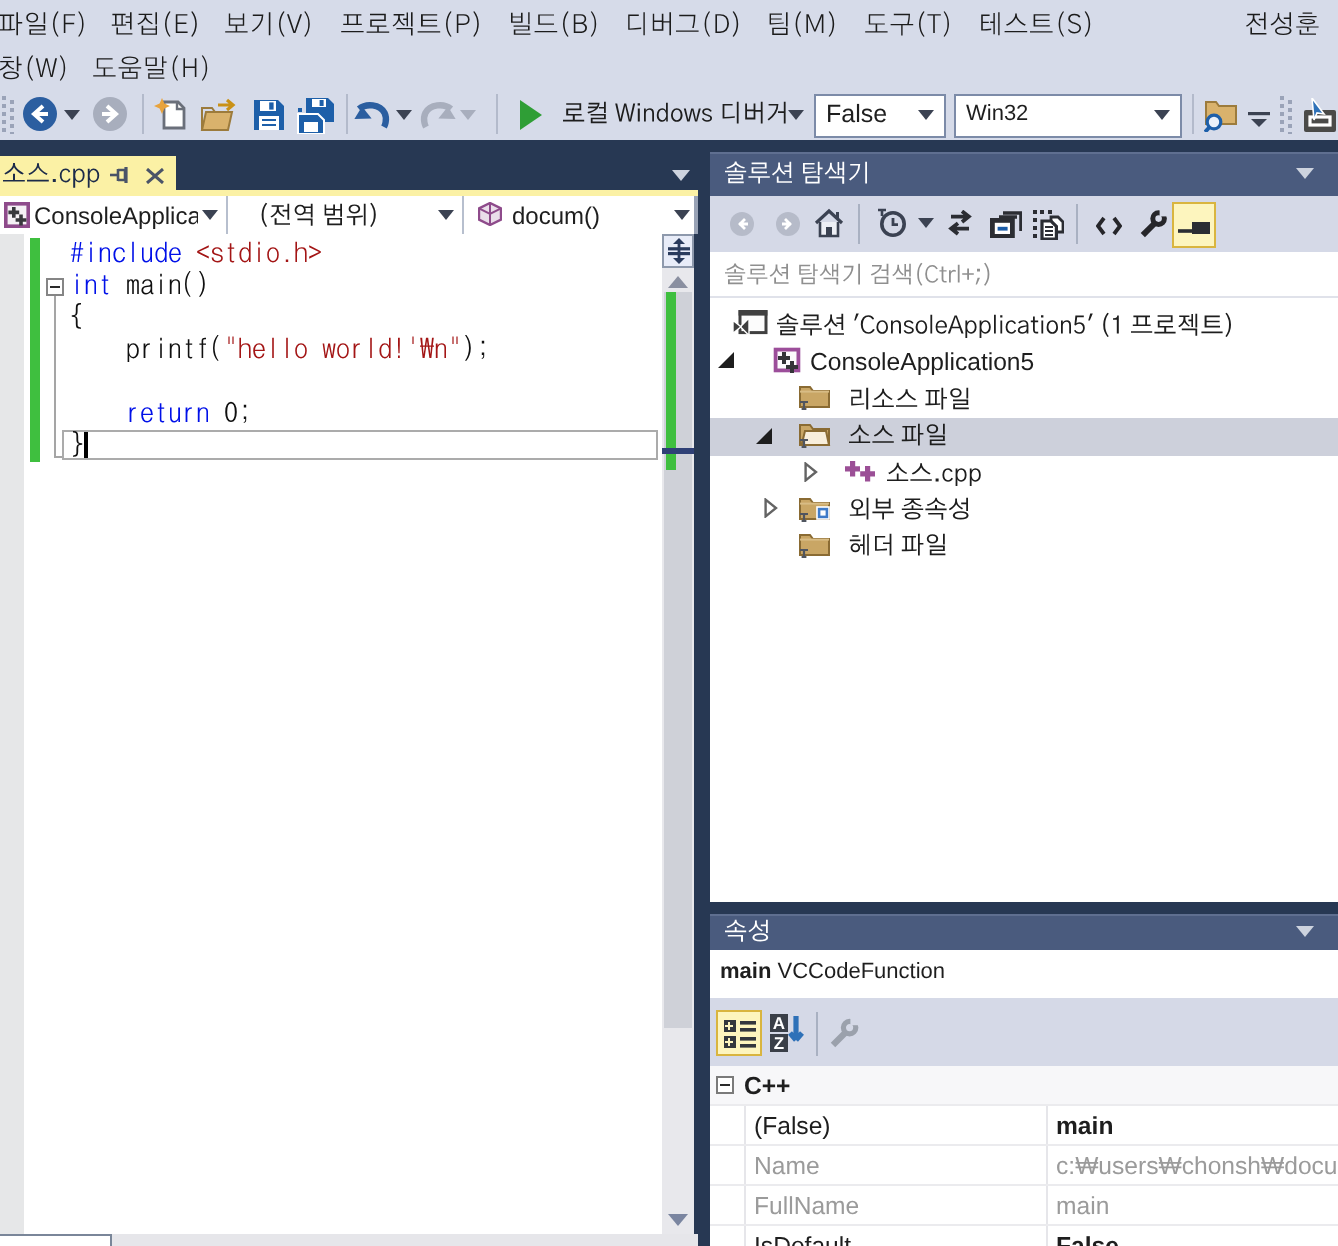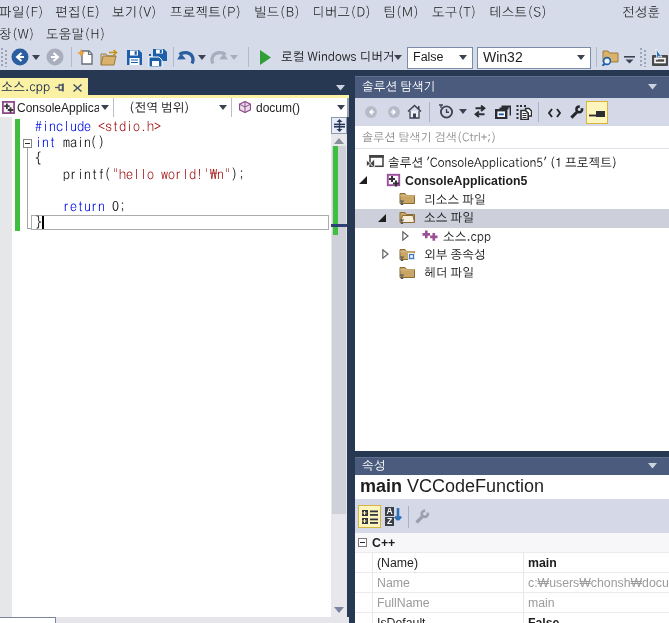--- a/index.html
+++ b/index.html
@@ -144,21 +144,21 @@
   </div>
 <svg class="ab" style="left:394px;top:55px" width="8" height="5">
     <path d="M0 0 H8 L4 5 Z" fill="#3B4252"></path>
   </svg>
 <div class="ab" style="left:407px;top:47px;width:64px;height:20px;background:#fff;border:1px solid #7C8BA8"></div>
 <div class="t" style="left:413px;top:50px;font-size:12.5px">False</div>
 <svg class="ab" style="left:459px;top:55px" width="8" height="5">
     <path d="M0 0 H8 L4 5 Z" fill="#3B4252"></path>
   </svg>
 <div class="ab" style="left:477px;top:47px;width:112px;height:20px;background:#fff;border:1px solid #7C8BA8"></div>
-<div class="t" style="left:483px;top:50px;font-size:14px">Win32</div>
+<div class="t" style="left:483px;top:50px;font-size:11px">Win32</div>
 <svg class="ab" style="left:577px;top:55px" width="8" height="5">
     <path d="M0 0 H8 L4 5 Z" fill="#3B4252"></path>
   </svg>
 <div class="ab" style="left:596px;top:47px;width:1px;height:20px;background:#B3BACB"></div>
 <svg class="ab" style="left:602px;top:48px" width="17" height="18">
 <path d="M1 3 H6 L7.5 5 H16 V14 H1 Z" fill="#D9B26C" stroke="#9C7B3C" stroke-width="1"></path>
 <circle cx="5" cy="13" r="3.4" fill="#EAF1FA" stroke="#1D5FA9" stroke-width="1.6"></circle>
 <path d="M2.8 15.5 L0.5 18" stroke="#1D5FA9" stroke-width="2"></path>
   </svg>
 <svg class="ab" style="left:624px;top:56px" width="11" height="8">
@@ -365,21 +365,21 @@
     </svg>
   </div>
 <svg class="ab" style="left:359px;top:176px" width="9" height="9">
     <path d="M8 0 V8 H0 Z" fill="#1E1E1E"></path>
   </svg>
 <svg class="ab" style="left:386px;top:173px" width="15" height="15">
 <rect x="1.8" y="1.8" width="11.4" height="10.4" fill="#FCFAFC" stroke="#9C4E9A" stroke-width="1.9"></rect>
 <path d="M5 3 h2 v2 h2 v2 h-2 v2 h-2 V7 H3 V5 h2 Z" fill="#343438"></path>
 <path d="M9 7.5 h2 v2 h2 v2 h-2 v2 h-2 v-2 H7 v-2 h2 Z" fill="#343438"></path>
   </svg>
-<div class="t" style="left:405px;top:174px;font-size:12.3px;font-weight:bold">ConsoleApplication5</div>
+<div class="t" style="left:405px;top:174px;font-size:12.3px;font-weight:normal">ConsoleApplication5</div>
 <svg class="ab" style="left:399px;top:190px" width="17" height="16">
     <path d="M1 3.5 H6 L7.5 5.5 H15.5 V13.5 H1 Z" fill="#C9A665" stroke="#8A6B33" stroke-width="1"></path>
 <path d="M1 5.8 H15.5" stroke="#D8BC85" stroke-width="1"></path>
 <path d="M1 11 h4 M3 11 v3 M1.8 14.5 h2.4" stroke="#50555F" stroke-width="1.1" fill="none"></path>
   </svg>
 <div style="position:absolute;left:424px;top:193px">
     <svg width="62" height="13" viewBox="0 0 62 13" style="display:block">
       <path transform="translate(0,10.7)" d="M1.6 -1.0V-5.3H5.8V-8.0H1.5V-8.8H6.7V-4.6H2.4V-1.8H2.8Q5.3 -1.8 8.1 -2.1V-1.4Q5.1 -1.0 1.9 -1.0ZM9.1 1.1V-9.8H10.1V1.1Z M12.9 -4.3Q13.5 -4.6 14.3 -5.1Q15.0 -5.5 15.6 -6.1Q16.3 -6.7 16.7 -7.4Q17.1 -8.1 17.1 -8.8V-9.3H18.0V-8.8Q18.0 -8.1 18.5 -7.4Q18.9 -6.7 19.6 -6.1Q20.3 -5.5 21.0 -5.1Q21.7 -4.6 22.3 -4.3L21.8 -3.7Q20.6 -4.1 19.4 -5.2Q18.1 -6.2 17.6 -7.2Q17.1 -6.2 15.9 -5.2Q14.6 -4.2 13.4 -3.6ZM12.2 -0.2V-1.0H17.1V-4.0H18.0V-1.0H22.9V-0.2Z M24.6 -4.1Q25.3 -4.3 26.0 -4.8Q26.7 -5.3 27.4 -5.9Q28.0 -6.5 28.4 -7.2Q28.8 -7.9 28.8 -8.6V-9.1H29.8V-8.6Q29.8 -7.9 30.2 -7.2Q30.6 -6.4 31.3 -5.9Q31.9 -5.3 32.7 -4.8Q33.4 -4.4 34.0 -4.1L33.5 -3.4Q32.3 -3.9 31.1 -4.9Q29.8 -6.0 29.3 -7.0Q28.8 -6.0 27.6 -5.0Q26.4 -3.9 25.1 -3.4ZM24.0 -0.3V-1.1H34.6V-0.3Z M38.7 -1.1V-1.9H40.3V-7.9H38.9V-8.7H45.8V-7.9H44.4V-2.0Q45.3 -2.0 46.1 -2.1V-1.3Q43.8 -1.1 40.7 -1.1ZM41.2 -1.9 42.0 -1.9Q42.1 -1.9 42.7 -1.9Q43.4 -1.9 43.5 -1.9V-7.9H41.2ZM46.7 1.1V-9.8H47.6V-5.2H49.5V-4.4H47.6V1.1Z M51.1 -7.3Q51.1 -8.3 51.9 -8.9Q52.7 -9.6 53.9 -9.6Q55.2 -9.6 56.0 -8.9Q56.8 -8.3 56.8 -7.3Q56.8 -6.2 56.0 -5.6Q55.2 -4.9 53.9 -4.9Q52.7 -4.9 51.9 -5.6Q51.1 -6.2 51.1 -7.3ZM52.1 -7.3Q52.1 -6.6 52.6 -6.1Q53.1 -5.7 53.9 -5.7Q54.8 -5.7 55.3 -6.1Q55.9 -6.6 55.9 -7.3Q55.9 -7.9 55.3 -8.4Q54.8 -8.8 53.9 -8.8Q53.1 -8.8 52.6 -8.4Q52.1 -7.9 52.1 -7.3ZM59.2 -4.4V-9.8H60.1V-4.4ZM52.6 0.9V-1.9H59.2V-3.1H52.5V-3.9H60.1V-1.2H53.5V0.1H60.4V0.9Z" fill="#1E1E1E"></path>
     </svg>
   </div>
@@ -438,21 +438,21 @@
 <div class="ab" style="left:355px;top:457px;width:314px;height:18px;background:#4A5B7E;border-top:1px solid #5F6F90;box-sizing:border-box"></div>
 <div style="position:absolute;left:362px;top:459px">
     <svg width="23" height="13" viewBox="0 0 23 13" style="display:block">
       <path transform="translate(0,10.7)" d="M1.3 -6.4Q2.2 -6.7 3.1 -7.1Q4.0 -7.6 4.7 -8.2Q5.4 -8.9 5.4 -9.5V-9.8H6.3V-9.5Q6.3 -9.0 6.7 -8.5Q7.2 -8.0 7.8 -7.6Q8.5 -7.2 9.1 -6.9Q9.8 -6.6 10.5 -6.4L10.0 -5.7Q8.9 -6.1 7.6 -6.8Q6.4 -7.5 5.9 -8.2Q5.4 -7.5 4.2 -6.8Q3.0 -6.1 1.7 -5.7ZM0.5 -3.6V-4.4H5.4V-6.2H6.3V-4.4H11.1V-3.6ZM1.9 -1.4V-2.2H9.5V1.2H8.5V-1.4Z M12.2 -4.2Q12.8 -4.5 13.4 -4.9Q13.9 -5.3 14.4 -5.8Q14.9 -6.3 15.2 -7.0Q15.5 -7.6 15.5 -8.4V-9.5H16.4V-8.4Q16.4 -7.7 16.7 -7.1Q17.0 -6.5 17.4 -6.0Q17.9 -5.6 18.4 -5.2Q18.8 -4.9 19.4 -4.6L18.8 -4.0Q18.1 -4.3 17.2 -5.1Q16.4 -5.8 16.0 -6.6Q15.6 -5.7 14.6 -4.9Q13.7 -4.0 12.8 -3.6ZM18.4 -6.6V-7.4H21.0V-9.8H21.9V-3.2H21.0V-6.6ZM14.2 -1.0Q14.2 -2.0 15.3 -2.6Q16.4 -3.1 18.2 -3.1Q20.0 -3.1 21.0 -2.6Q22.1 -2.0 22.1 -1.0Q22.1 -0.1 21.0 0.5Q20.0 1.0 18.2 1.0Q16.4 1.0 15.3 0.5Q14.2 -0.1 14.2 -1.0ZM15.2 -1.0Q15.2 -0.4 16.0 -0.1Q16.8 0.2 18.2 0.2Q19.5 0.2 20.3 -0.1Q21.1 -0.5 21.1 -1.0Q21.1 -1.7 20.3 -2.0Q19.5 -2.3 18.2 -2.3Q16.8 -2.3 16.0 -2.0Q15.2 -1.7 15.2 -1.0Z" fill="#FFFFFF"></path>
     </svg>
   </div>
 <svg class="ab" style="left:648px;top:463px" width="9" height="6">
     <path d="M0 0 H9 L4.5 5.5 Z" fill="#CDD3DE"></path>
   </svg>
 <div class="ab" style="left:355px;top:475px;width:314px;height:24px;background:#fff"></div>
-<div class="t" style="left:360px;top:479px;font-size:18px"><b>main</b> VCCodeFunction</div>
+<div class="t" style="left:360px;top:479px;font-size:11px"><b>main</b> VCCodeFunction</div>
 <div class="ab" style="left:355px;top:499px;width:314px;height:34px;background:#D5D9E7"></div>
 <div class="ab" style="left:358px;top:505px;width:23px;height:23px;background:#FDF5BE;border:1px solid #D9B53F;box-sizing:border-box"></div>
 <svg class="ab" style="left:362px;top:509px" width="16" height="16">
 <g fill="#33373D">
       <rect x="0" y="1" width="6" height="6"></rect>
       <rect x="0" y="9" width="6" height="6"></rect>
     </g>
 <g fill="#FDF5BE">
       <path d="M2.5 2 v4 M0.5 4 h4" stroke="#FDF5BE" stroke-width="1"></path>
       <path d="M2.5 10 v4 M0.5 12 h4" stroke="#FDF5BE" stroke-width="1"></path>
@@ -479,21 +479,21 @@
 <path d="M1.5 13.5 L7.5 7.5" stroke="#9BA1AC" stroke-width="3.2"></path>
   </svg>
 <div class="ab" style="left:355px;top:533px;width:314px;height:90px;background:#fff"></div>
 <div class="ab" style="left:355px;top:533px;width:314px;height:19px;background:#F7F7F9"></div>
 <div class="ab" style="left:358px;top:538px;width:9px;height:9px;background:#fff;border:1px solid #7A7A7A;box-sizing:border-box"></div>
 <div class="ab" style="left:360px;top:542px;width:5px;height:1px;background:#2A2A2A"></div>
 <div class="t" style="left:372px;top:536px;font-size:12.3px;font-weight:bold">C++</div>
 <div class="ab" style="left:372px;top:552px;width:1px;height:71px;background:#E6E6EA"></div>
 <div class="ab" style="left:523px;top:552px;width:1px;height:71px;background:#E6E6EA"></div>
 <div class="ab" style="left:355px;top:552px;width:314px;height:1px;background:#EBEBEE"></div>
-<div class="t" style="left:377px;top:556px;font-size:12.3px;color:#1E1E1E">(Name)</div>
+<div class="t" style="left:377px;top:556px;font-size:12.3px;color:#1E1E1E">(False)</div>
 <div class="t" style="left:528px;top:556px;font-size:12.3px;color:#1E1E1E;font-weight:bold">main</div>
 <div class="ab" style="left:355px;top:572px;width:314px;height:1px;background:#EBEBEE"></div>
 <div class="t" style="left:377px;top:576px;font-size:12.3px;color:#9B9B9B">Name</div>
 <div class="t" style="left:528px;top:576px;font-size:12.3px;color:#9B9B9B;font-weight:normal">c:₩users₩chonsh₩docum</div>
 <div class="ab" style="left:355px;top:592px;width:314px;height:1px;background:#EBEBEE"></div>
 <div class="t" style="left:377px;top:596px;font-size:12.3px;color:#9B9B9B">FullName</div>
 <div class="t" style="left:528px;top:596px;font-size:12.3px;color:#9B9B9B;font-weight:normal">main</div>
 <div class="ab" style="left:355px;top:612px;width:314px;height:1px;background:#EBEBEE"></div>
 <div class="t" style="left:377px;top:616px;font-size:12.3px;color:#1E1E1E">IsDefault</div>
 <div class="t" style="left:528px;top:616px;font-size:12.3px;color:#1E1E1E;font-weight:bold">False</div>

